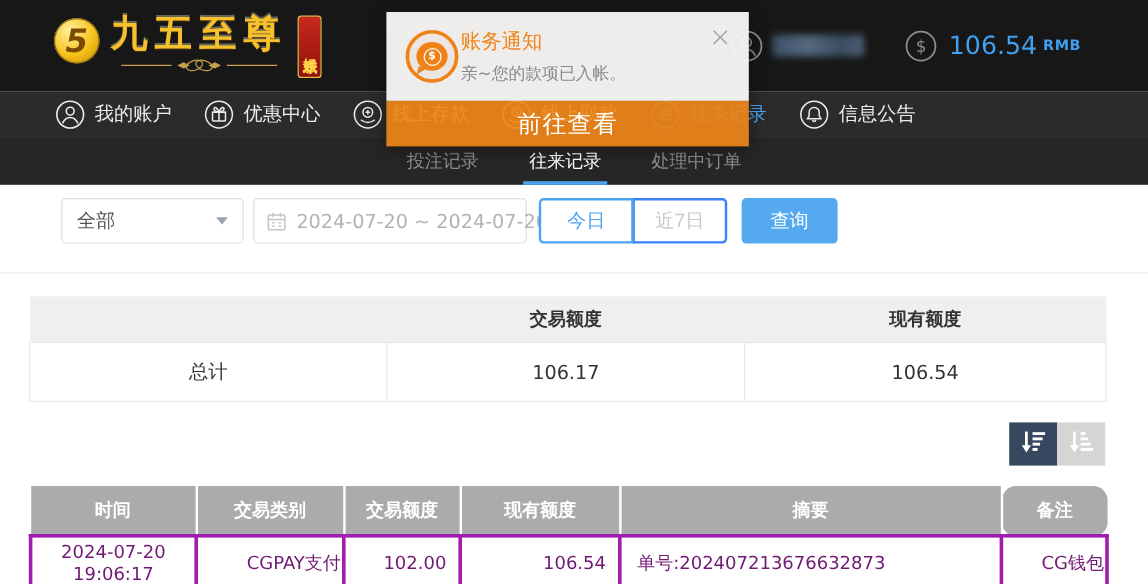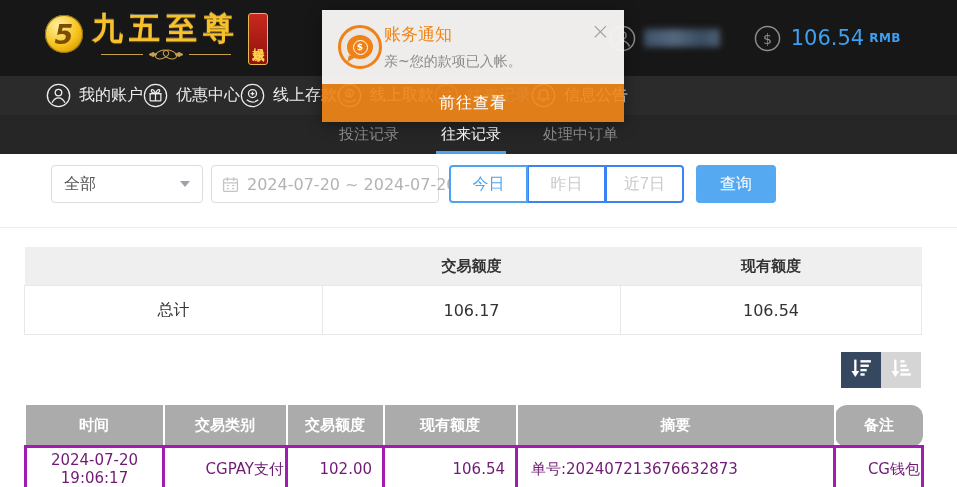--- a/index.html
+++ b/index.html
@@ -25,21 +25,21 @@
   .userbox{position:absolute;right:56px;top:0;height:76px;display:flex;align-items:center;}
   .userbox .ring{color:#8e8e8e;display:flex;}
   .name-blur{width:76px;height:18px;margin-left:8px;border-radius:2px;
     background:linear-gradient(90deg,#3e5168,#54687e 40%,#3a4c60 75%,#4d6076);filter:blur(3px);}
   .money-ring{margin-left:34px;}
   .balance-amount{color:#3f9ff0;font-size:21px;margin-left:10px;}
   .balance-cur{color:#3f9ff0;font-size:12px;margin-left:5px;font-weight:bold;letter-spacing:.5px;}
 
   
   .mainnav{position:absolute;top:76px;left:0;width:100%;height:39px;background:#2b2b2b;
-    display:flex;align-items:center;padding-left:46px;box-sizing:border-box;}
+    display:flex;align-items:center;padding-left:46px;box-sizing:border-box;gap:27px;}
   .nav-item{display:flex;align-items:center;gap:8px;color:#ececec;font-size:16px;cursor:pointer;white-space:nowrap;}
   .nav-item.active{color:#4da3f0;}
   .nav-item svg{display:block;}
 
   
   .tabstrip{position:absolute;top:115px;left:0;width:100%;height:39px;background:#262626;
     display:flex;justify-content:center;gap:36px;}
   .subtab{position:relative;display:flex;align-items:center;color:#8d8d8d;font-size:15px;cursor:pointer;padding:0 3px;}
   .subtab.active{color:#fff;}
   .subtab.active::after{content:"";position:absolute;left:-2px;right:-2px;bottom:0;height:3px;background:#4da3f0;}
@@ -93,21 +93,21 @@
     display:flex;align-items:center;justify-content:center;flex-shrink:0;}
   .bubble{position:relative;width:26px;height:24px;border-radius:50%;background:#ee8118;
     display:flex;align-items:center;justify-content:center;}
   .bubble::after{content:"";position:absolute;left:1px;bottom:-4px;width:0;height:0;
     border-top:7px solid #ee8118;border-right:7px solid transparent;transform:rotate(14deg);}
   .bubble-dollar{color:#fff;border:1px solid #fff;border-radius:50%;width:13px;height:13px;
     font-size:9px;display:flex;align-items:center;justify-content:center;font-weight:bold;}
   .popup-texts{margin-left:2px;}
   .popup-title{color:#f08519;font-size:17px;margin-bottom:7px;}
   .popup-msg{color:#8a8a8a;font-size:14px;}
-  .popup-action{height:38px;background:rgba(240,133,25,.92);color:#fff;font-size:16px;
+  .popup-action{height:38px;background:rgba(240,133,25,.92);color:#fff;font-size:20px;
     display:flex;align-items:center;justify-content:center;cursor:pointer;letter-spacing:1px;}
 </style>
 </head>
 <body>
 
 <div class="screen">
 
   <header class="topbar">
     <div class="logo">
       <div class="logo-mark">5</div>
@@ -231,21 +231,20 @@
     </div>
     <div class="date-box">
       <svg width="17" height="17" viewBox="0 0 16 16" fill="none" stroke="currentColor" stroke-width="1.2">
         <rect x="1.5" y="3" width="13" height="11.5" rx="1"></rect>
         <path d="M1.5 6.5h13M5 1.2v3.4M11 1.2v3.4M4.5 9h2M9.5 9h2M4.5 11.8h2M9.5 11.8h2"></path>
       </svg>
       <span>2024-07-20 ~ 2024-07-20</span>
     </div>
     <div class="quick-group">
       <button class="quick-btn active">今日</button>
-      <button class="quick-btn">昨日</button>
       <button class="quick-btn">近7日</button>
     </div>
     <button class="search-btn">查询</button>
   </div>
 
   <div class="divider"></div>
 
   <table class="summary">
     <colgroup>
         <col style="width:298px">

